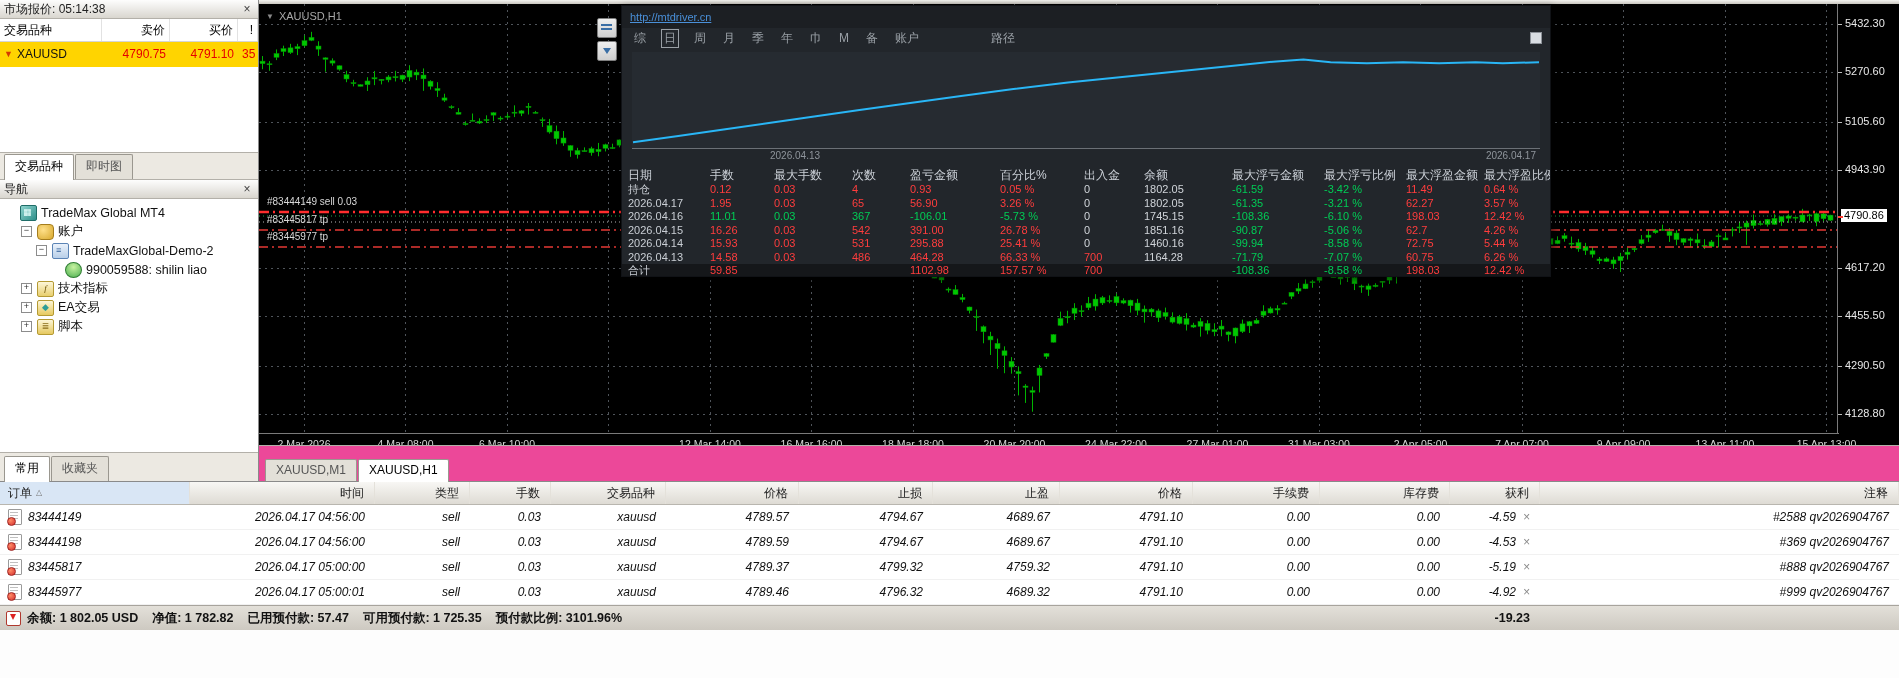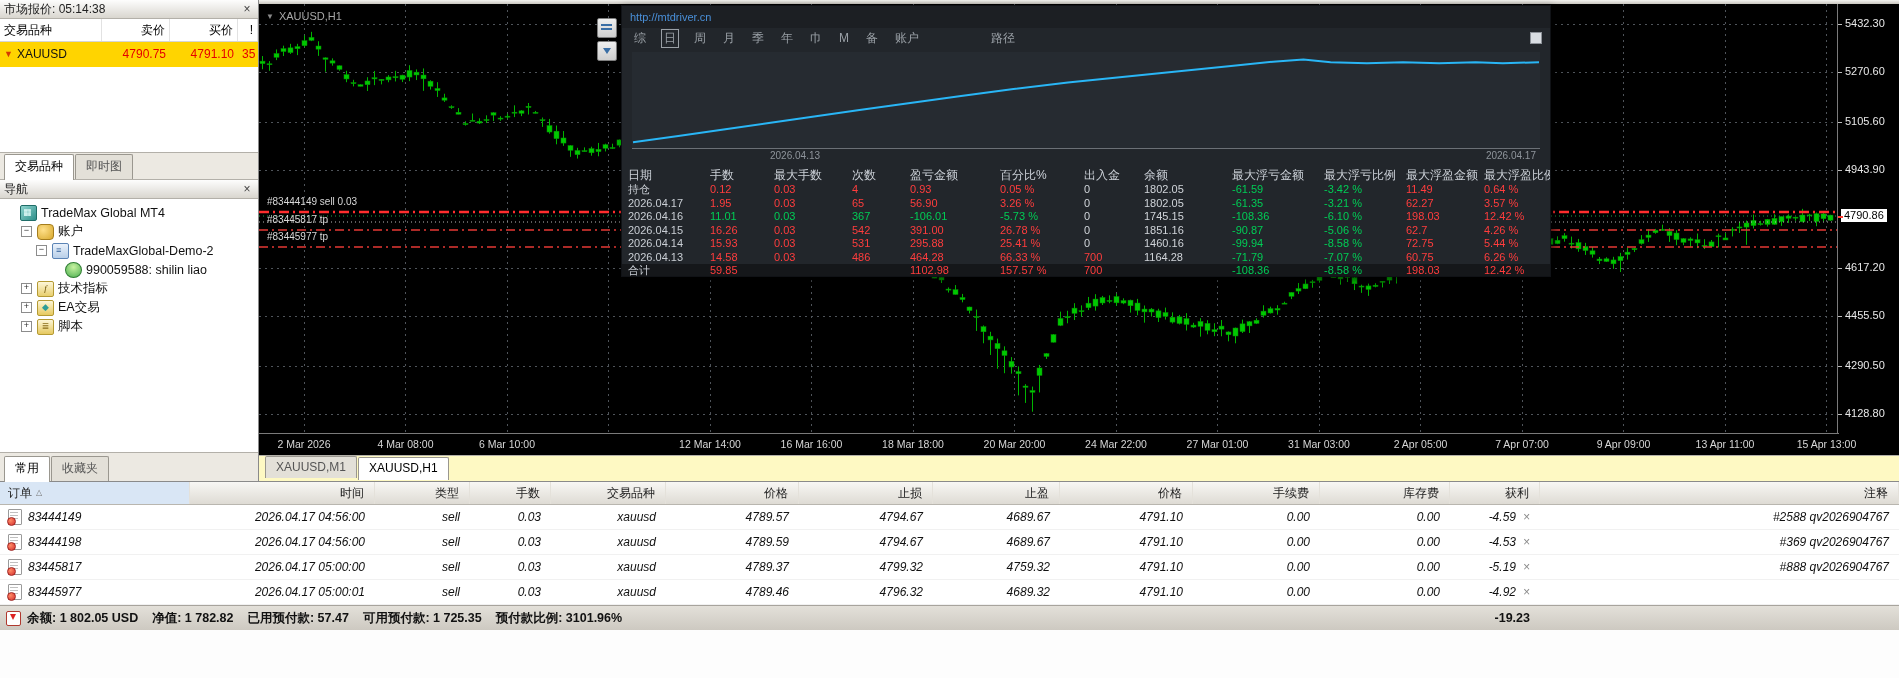--- a/index.html
+++ b/index.html
@@ -61,28 +61,28 @@
   .time-axis{position:absolute;left:0;bottom:26px;width:1580px;height:21px;background:#000;border-top:1px solid #7a7a7a;}
   .tlabel{position:absolute;top:4px;width:90px;margin-left:-45px;text-align:center;font-size:10.5px;color:#d6d6d6;white-space:nowrap;}
   .chart-symbol{position:absolute;left:7px;top:10px;font-size:11px;color:#a8a8a8;display:flex;gap:5px;align-items:center;}
   .chart-symbol .dd{font-size:8px;color:#8a8a8a;}
   .tool-btns{position:absolute;left:338px;top:18px;display:flex;flex-direction:column;gap:3px;}
   .tbtn{width:18px;height:18px;background:linear-gradient(#efefef,#cfcfcf);border:1px solid #7e7e7e;border-radius:2px;
     cursor:pointer;position:relative;}
   .tbtn .bars{position:absolute;left:3px;top:5px;width:11px;height:2px;background:#3a6ea5;box-shadow:0 4px 0 #3a6ea5;}
   .tbtn .tri{position:absolute;left:5px;top:6px;width:0;height:0;border-left:4px solid transparent;border-right:4px solid transparent;border-top:6px solid #3a6ea5;}
   .oll{position:absolute;font-size:10px;color:#d8d8d8;white-space:nowrap;}
-  .chart-tabs{position:absolute;left:0;bottom:0;width:100%;height:26px;background:#fef9c3;border-top:1px solid #b3b0a9;
-    display:flex;align-items:flex-start;padding-left:6px;gap:1px;box-sizing:border-box;}
+  .chart-tabs{position:absolute;left:0;bottom:0;width:100%;height:36px;background:#ec4899;border-top:1px solid #b3b0a9;
+    display:flex;align-items:flex-end;padding-left:6px;gap:1px;box-sizing:border-box;}
   
   .mtd{position:absolute;left:362px;top:5px;width:930px;height:272px;background:#22262b;box-shadow:2px 3px 8px rgba(0,0,0,.65);
     border:1px solid #101216;box-sizing:border-box;color:#d0d4d9;overflow:hidden;}
   .mtd-title{height:22px;display:flex;align-items:center;padding:0 8px;background:#1c1f23;}
   .mtd-title .mt{color:#ffe100;font-size:13px;flex:1;}
-  .mtd-title .lk{color:#4a90d9;font-size:11px;cursor:pointer;}
+  .mtd-title .lk{color:#4a90d9;font-size:11px;cursor:pointer;text-decoration:underline;}
   .mtd-menu{height:20px;display:flex;align-items:center;padding-left:10px;gap:13px;font-size:12px;color:#9aa0a6;}
   .mtd-menu .mi{cursor:pointer;padding:0 2px;}
   .mtd-menu .mi.active{border:1px solid #9aa0a6;}
   .mtd-menu .gap{margin-left:55px;}
   .mtd-box{margin-left:auto;margin-right:8px;width:10px;height:10px;border:1px solid #8d9299;background:#d9dde2;cursor:pointer;}
   .mtd-curve{position:relative;margin:4px 10px 0;height:96px;border-bottom:1px solid #6b7076;background:#262b31;}
   .curve-labels{position:relative;height:14px;margin:0 10px;font-size:10px;color:#8f959c;}
   .curve-labels .s{position:absolute;left:138px;top:1px;}
   .curve-labels .e{position:absolute;right:4px;top:1px;}
   .mtd-table{margin-top:4px;font-size:11px;}
@@ -984,20 +984,21 @@
         <div>4789.46</div>
         <div>4796.32</div>
         <div>4689.32</div>
         <div>4791.10</div>
         <div>0.00</div>
         <div>0.00</div>
         <div class="profit-cell">
           <span>-4.92</span>
           <span class="xclose">×</span>
         </div>
+        <div>#999 qv2026904767</div>
       </div>
     </div>
   <div class="statusbar">
     <span class="sb-icon"></span>
     <span id="sb-segs"><span class="sb-seg">余额: 1 802.05 USD</span><span class="sb-seg">净值: 1 782.82</span><span class="sb-seg">已用预付款: 57.47</span><span class="sb-seg">可用预付款: 1 725.35</span><span class="sb-seg">预付款比例: 3101.96%</span></span>
     <span class="sb-float">-19.23</span>
   </div>
   <div class="terminal-fill"></div>
 </section>
 

